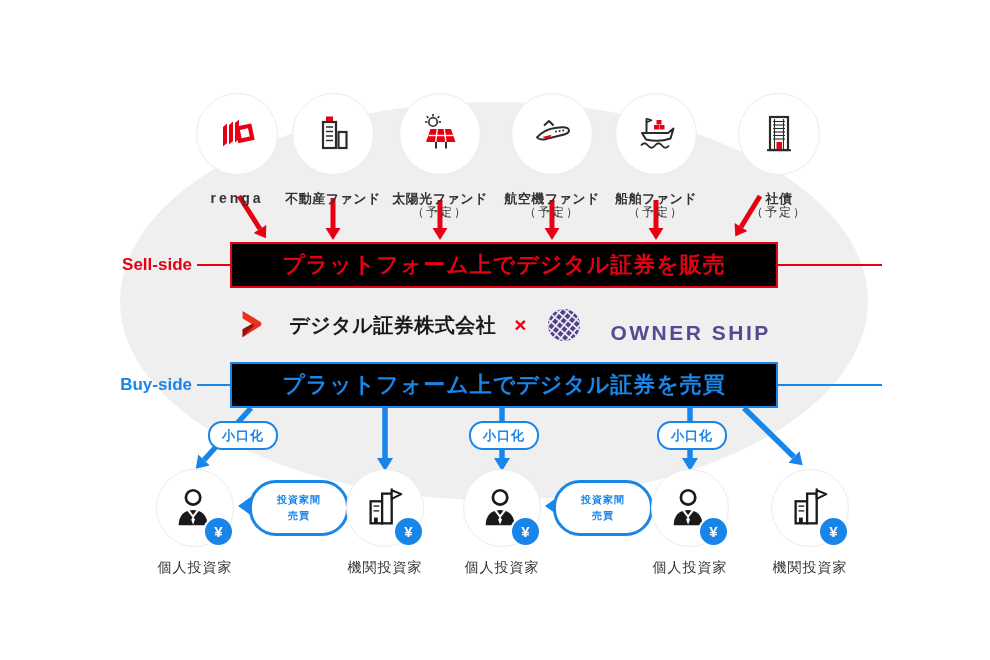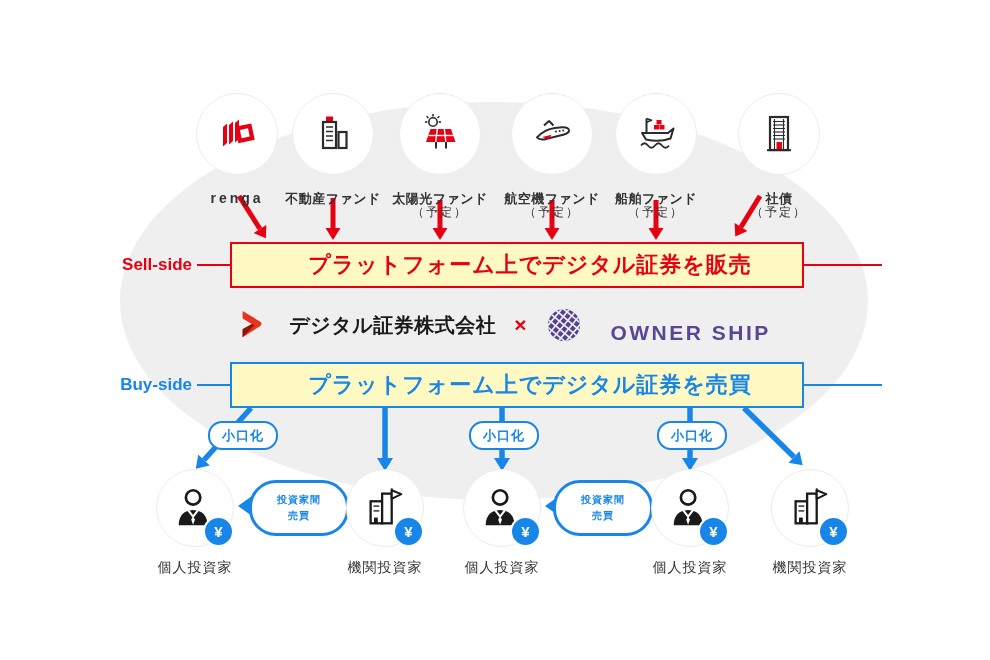--- a/index.html
+++ b/index.html
@@ -9,23 +9,23 @@
               border-radius:50%;background:#EFEFEF;}
   svg.overlay{position:absolute;left:0;top:0;z-index:2;}
   
   .asset{position:absolute;top:93px;width:110px;text-align:center;z-index:3;}
   .asset-circle{width:80px;height:80px;margin:0 auto;border-radius:50%;background:#fff;
                 border:1px solid #ececec;display:flex;align-items:center;justify-content:center;}
   .asset-label{margin-top:16px;font-size:13px;font-weight:bold;color:#333;letter-spacing:.5px;line-height:15px;}
   .asset.renga .asset-label{letter-spacing:3px;font-size:14px;}
   .asset-note{font-size:12px;color:#333;letter-spacing:2px;line-height:12px;}
   
-  .pbox{position:absolute;left:230px;width:544px;height:42px;background:#fef9c3;z-index:3;
+  .pbox{position:absolute;left:230px;width:544px;height:42px;background:#000000;z-index:3;
         display:flex;align-items:center;justify-content:center;font-weight:bold;
-        font-size:22px;letter-spacing:1px;padding-left:26px;}
+        font-size:22px;letter-spacing:1px;}
   .pbox.sell{top:242px;border:2px solid #E60012;color:#E60012;}
   .pbox.buy{top:362px;border:2px solid #1886E8;color:#1886E8;}
   .side-label{position:absolute;left:60px;width:132px;text-align:right;font-size:17px;
               font-weight:bold;z-index:3;}
   .side-label.sell{top:255px;color:#E60012;}
   .side-label.buy{top:375px;color:#1886E8;}
   
   .logo-row{position:absolute;left:230px;top:299px;width:548px;height:52px;z-index:3;
             display:flex;align-items:center;justify-content:center;gap:16px;}
   .ds-logo{display:flex;align-items:center;gap:24px;}

